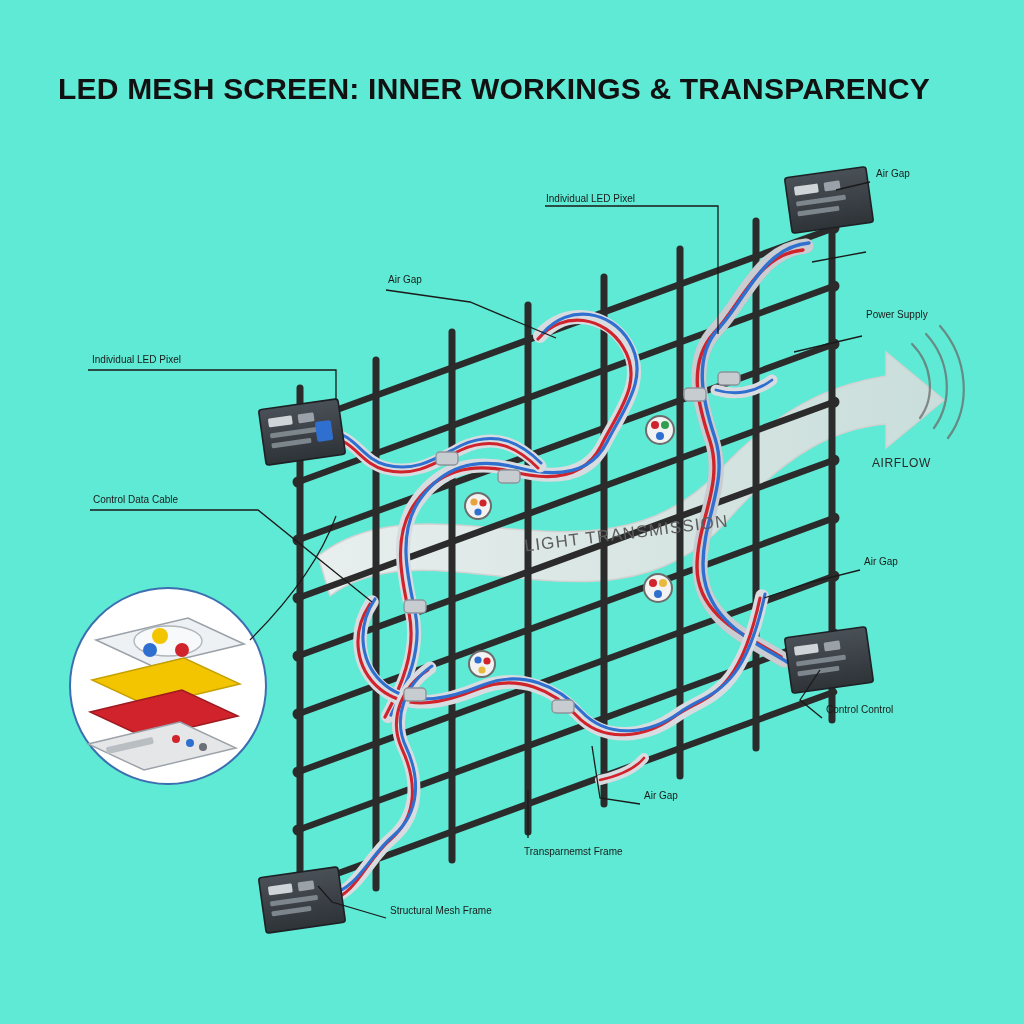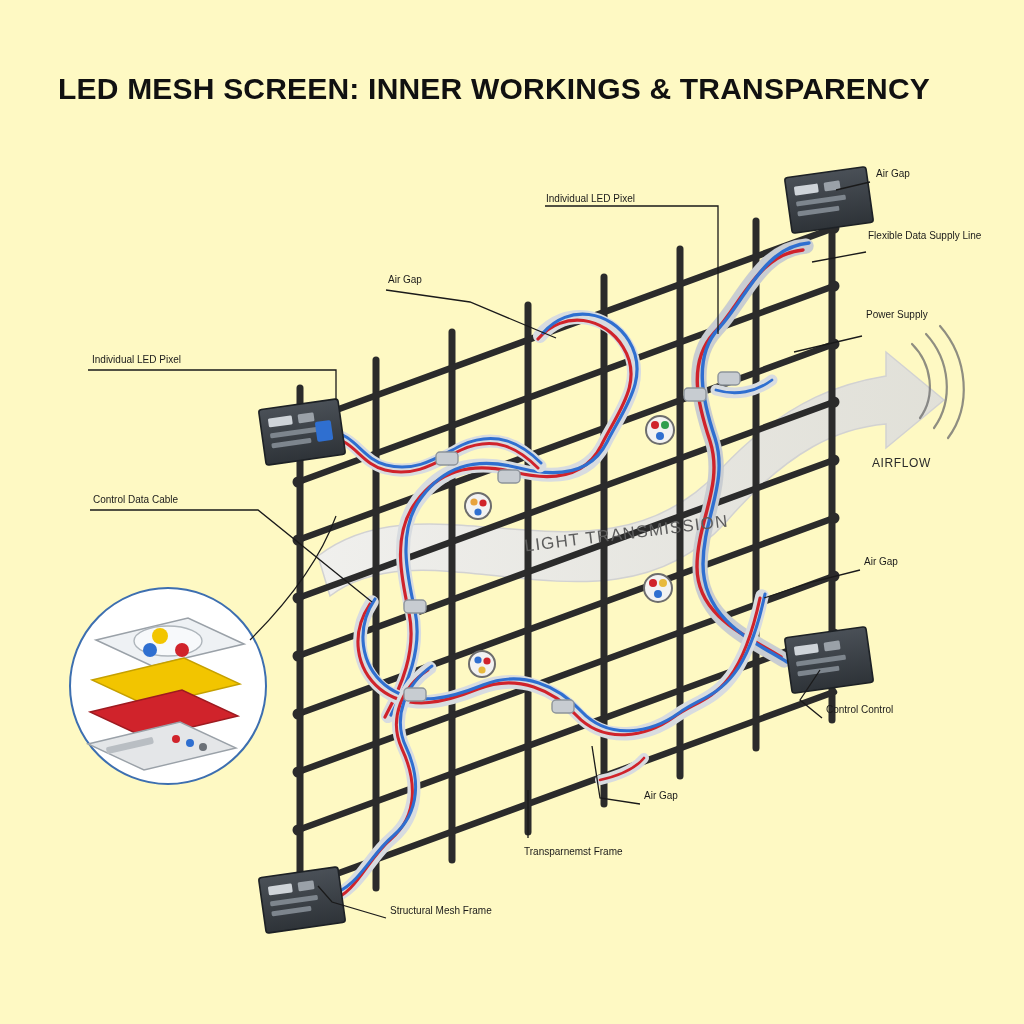--- a/index.html
+++ b/index.html
@@ -4,21 +4,21 @@
 <style>
   html, body {
     margin: 0;
     padding: 0;
     background: #ffffff;
   }
   #stage {
     position: relative;
     width: 1024px;
     height: 1024px;
-    background: #fef9c3;
+    background: #5eead4;
     overflow: hidden;
     font-family: "Liberation Sans", sans-serif;
   }
   #diagram-svg {
     position: absolute;
     inset: 0;
     width: 1024px;
     height: 1024px;
   }
   .title {
@@ -299,22 +299,20 @@
   </svg>
 
   <div class="title">LED MESH SCREEN: INNER WORKINGS &amp; TRANSPARENCY</div>
 
   <div class="flowtext" style="left:524px; top:524px; transform: rotate(-7deg);">LIGHT TRANSMISSION</div>
 
   <div class="airflow-text" style="left:872px; top:456px;">AIRFLOW</div>
 
   <div class="lbl" style="left:546px; top:193px;">Individual LED Pixel</div>
   <div class="lbl" style="left:876px; top:168px;">Air Gap</div>
-  <div class="lbl two" style="left:868px; top:230px;">Flexible Data
-Supply Line</div>
   <div class="lbl" style="left:866px; top:309px;">Power Supply</div>
   <div class="lbl" style="left:388px; top:274px;">Air Gap</div>
   <div class="lbl" style="left:92px; top:354px;">Individual LED Pixel</div>
   <div class="lbl" style="left:93px; top:494px;">Control Data Cable</div>
   <div class="lbl" style="left:864px; top:556px;">Air Gap</div>
   <div class="lbl" style="left:826px; top:704px;">Control Control</div>
   <div class="lbl" style="left:644px; top:790px;">Air Gap</div>
   <div class="lbl" style="left:524px; top:846px;">Transparnemst Frame</div>
   <div class="lbl" style="left:390px; top:905px;">Structural Mesh Frame</div>
 

